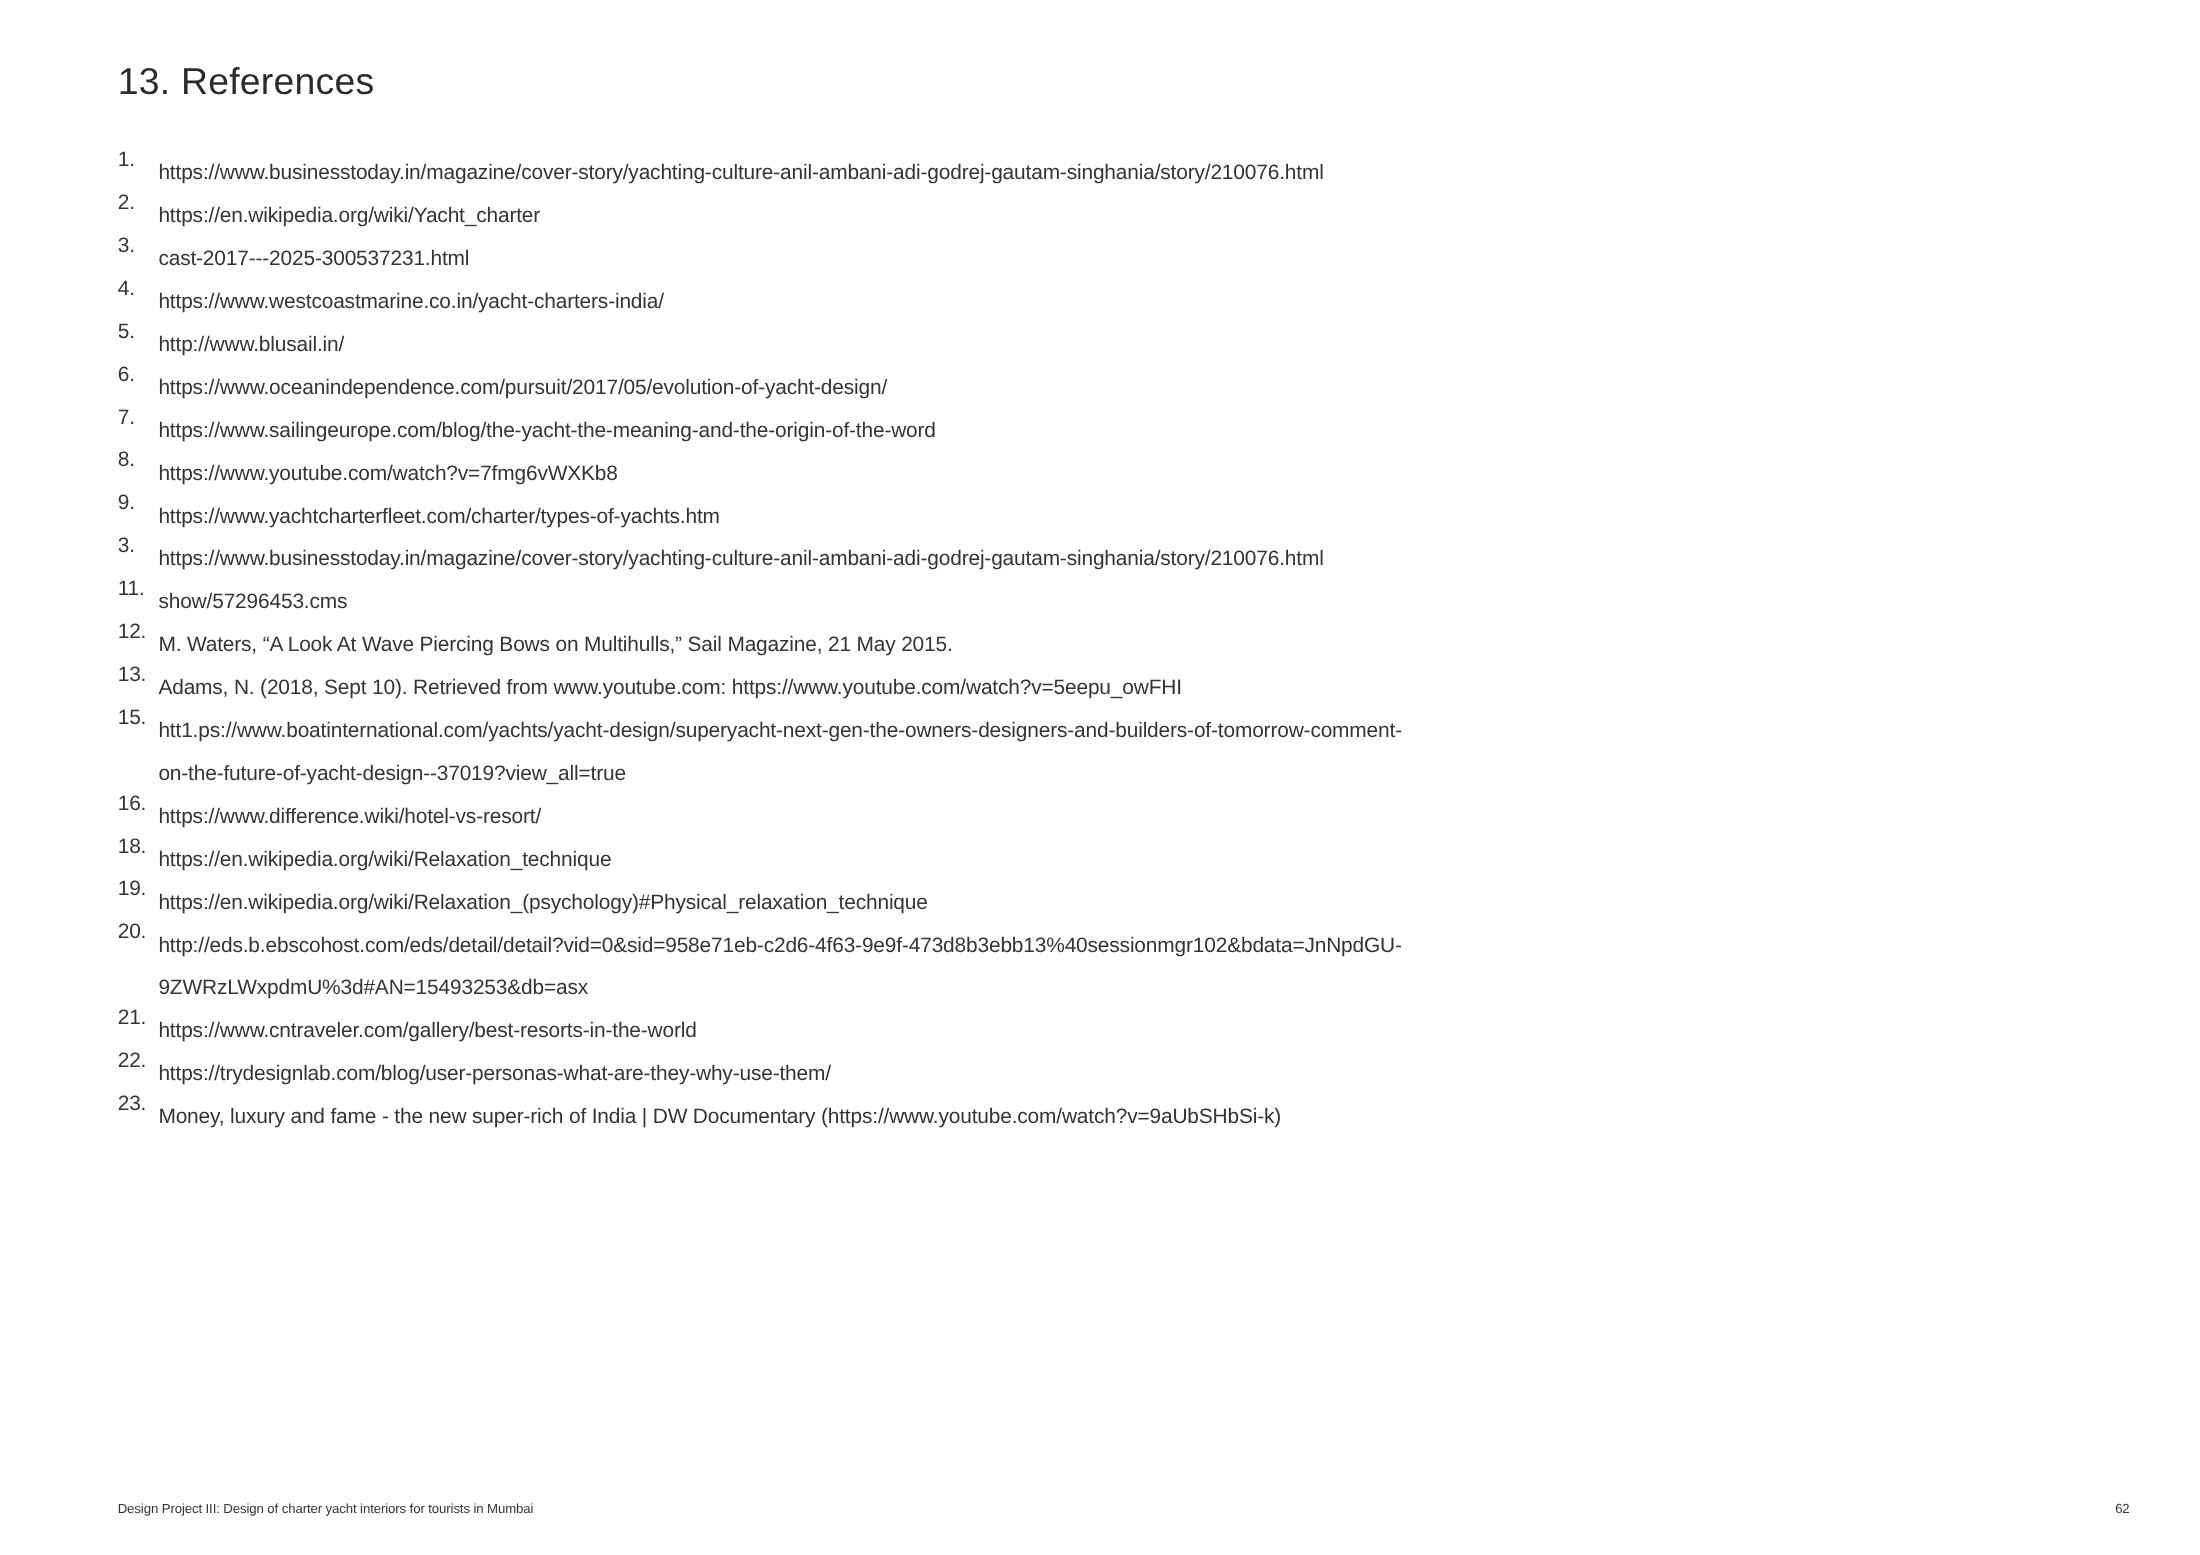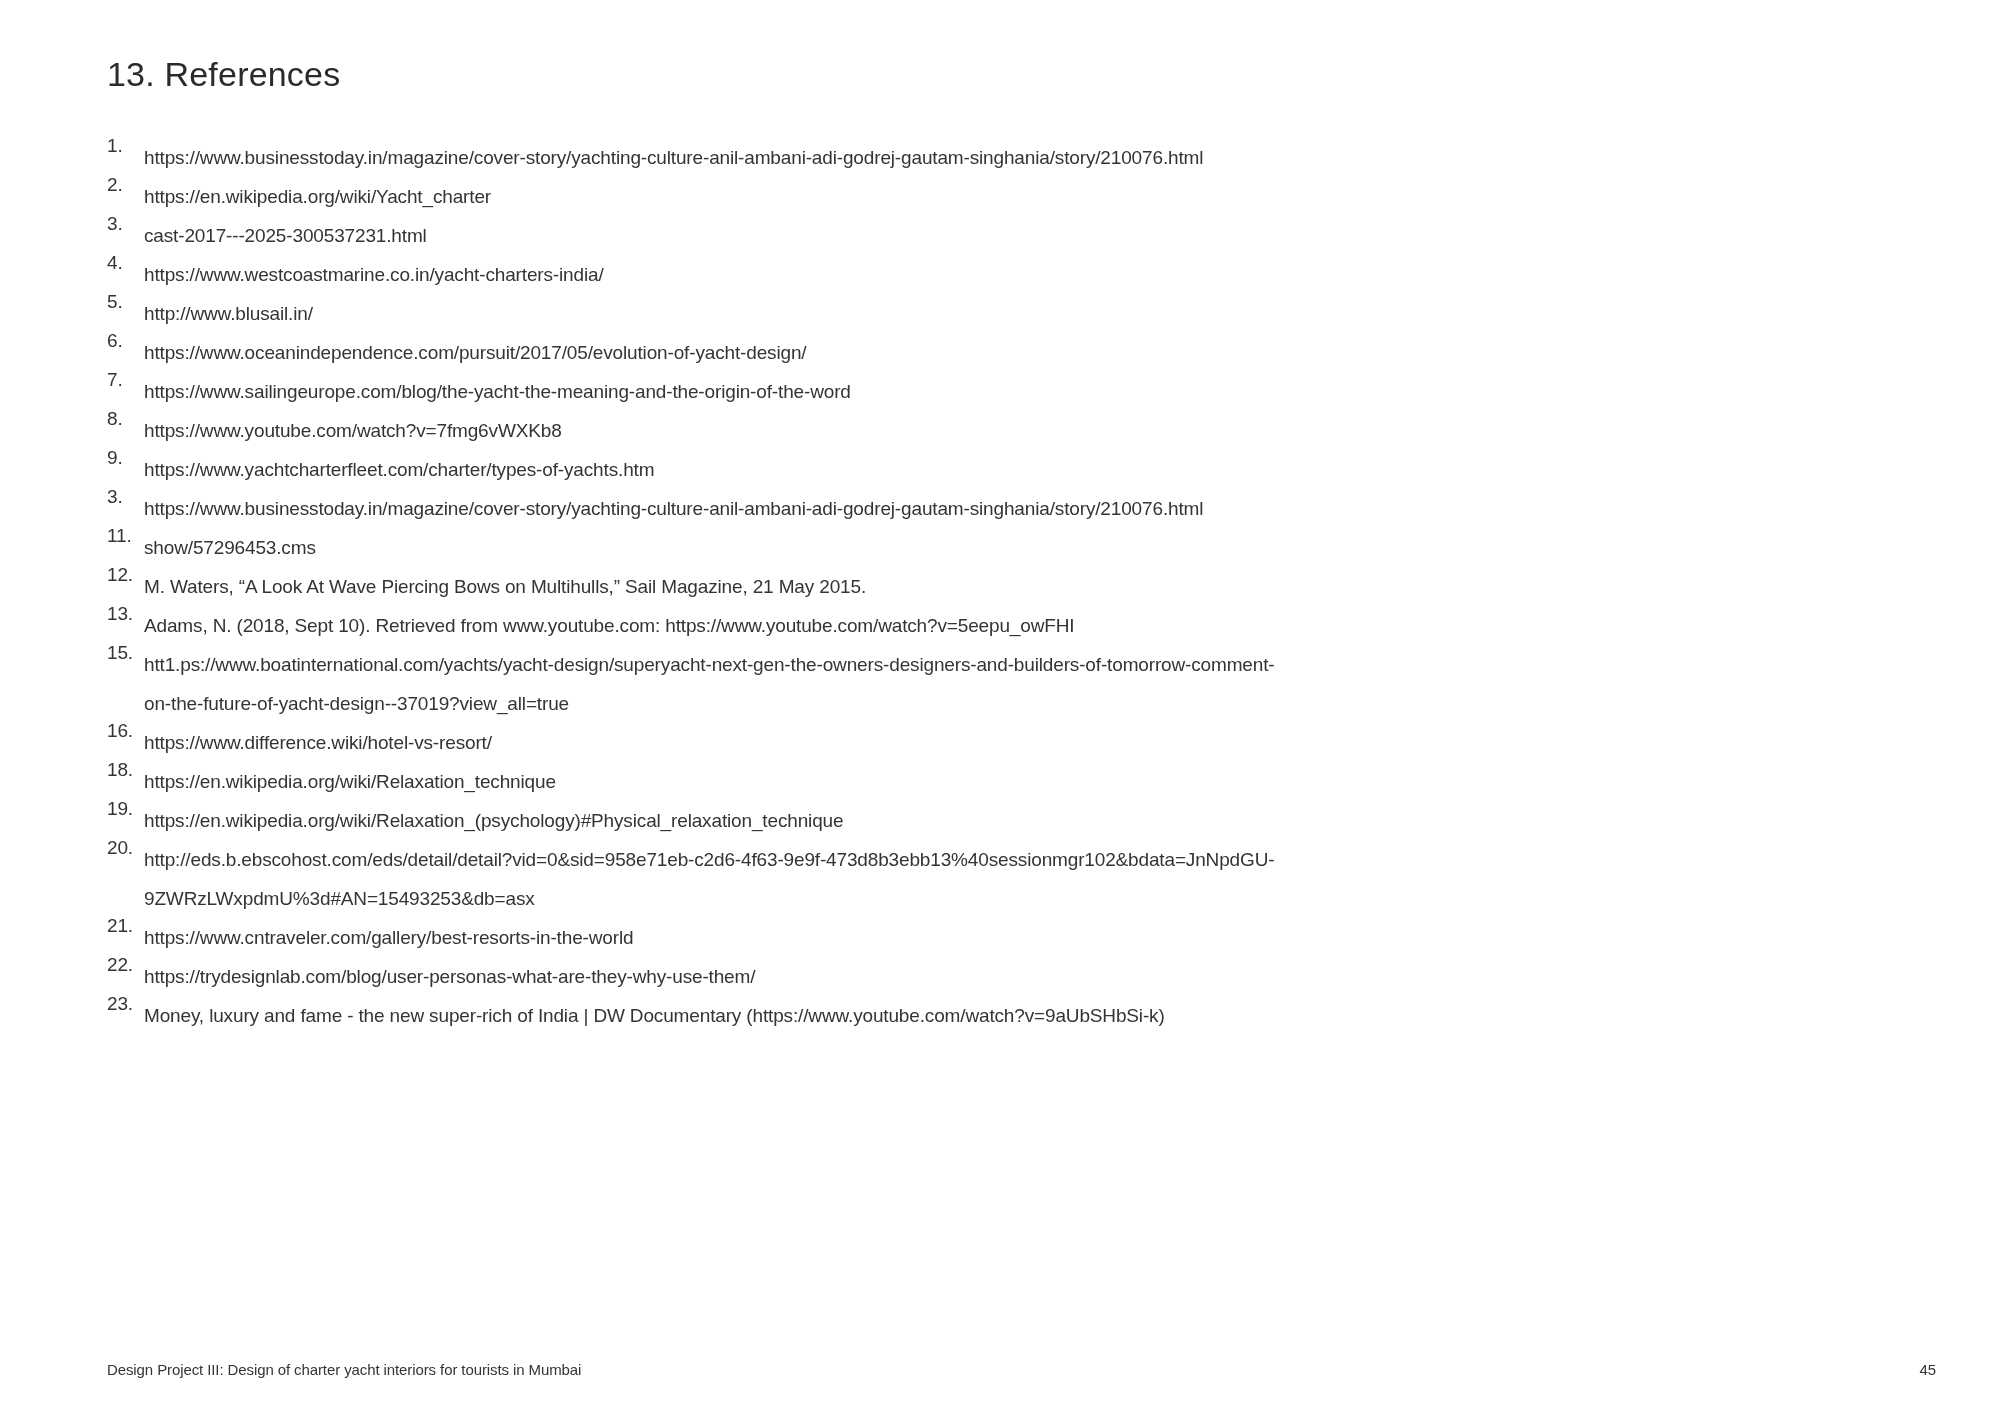--- a/index.html
+++ b/index.html
@@ -47,21 +47,21 @@
     margin-top: 12px;
   }
   .footer {
     position: absolute;
     left: 107px;
     right: 64px;
     bottom: 36px;
     display: flex;
     justify-content: space-between;
     align-items: baseline;
-    font-size: 15px;
+    font-size: 12px;
     letter-spacing: -0.1px;
     color: #343434;
   }
 </style>
 </head>
 <body>
 
 <div class="page">
   <h1 class="title">13. References</h1>
   <div class="references">
@@ -191,14 +191,14 @@
         <span class="ref-num">23.</span>
         <span class="ref-text">
           <span class="ref-line">Money, luxury and fame - the new super-rich of India | DW Documentary (https://www.youtube.com/watch?v=9aUbSHbSi-k)</span>
         </span>
       </div>
     </div>
 </div>
 
 <div class="footer">
   <span>Design Project III: Design of charter yacht interiors for tourists in Mumbai</span>
-  <span>45</span>
+  <span>62</span>
 </div>
 
 </body></html>

